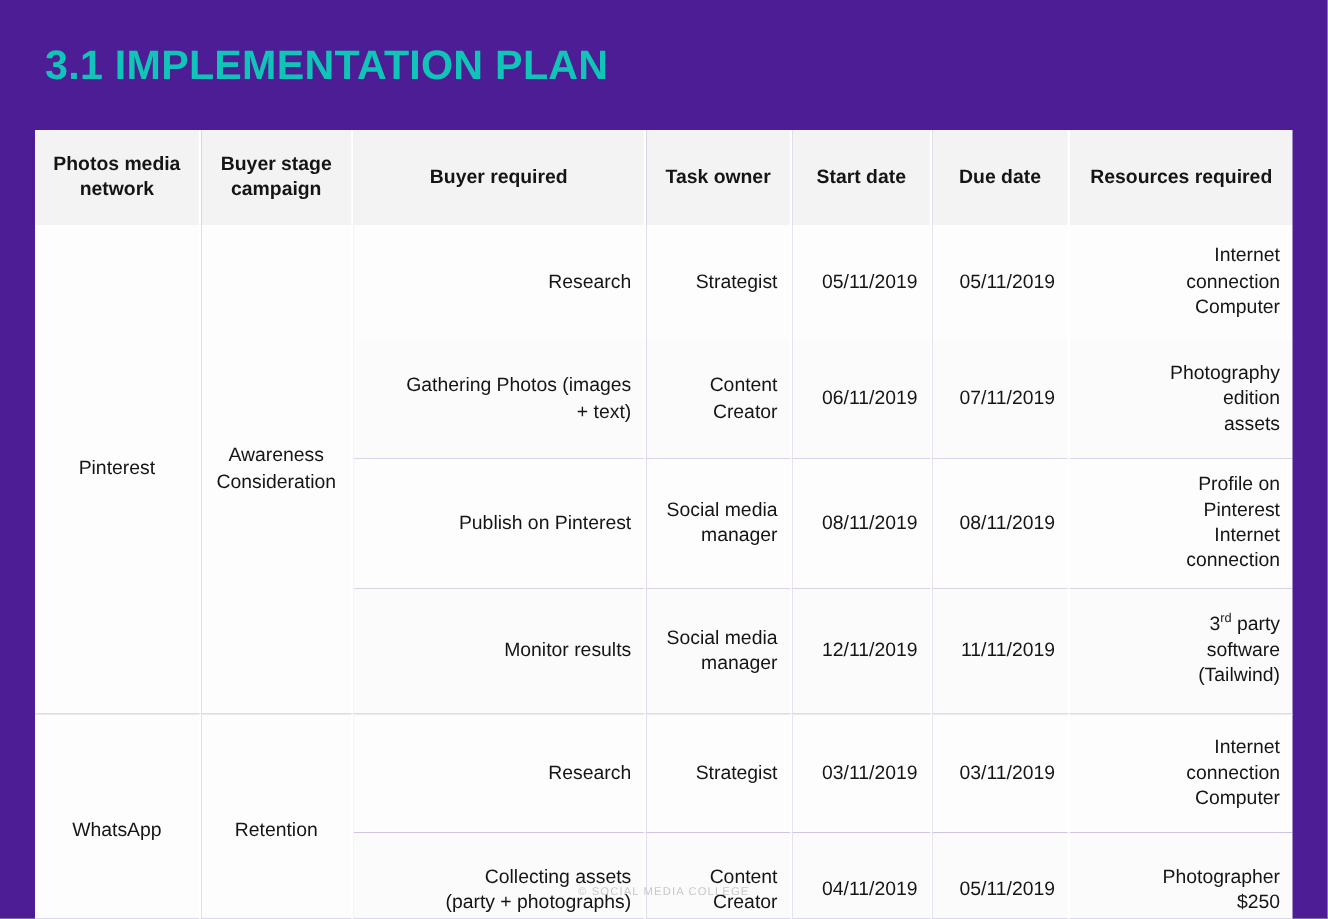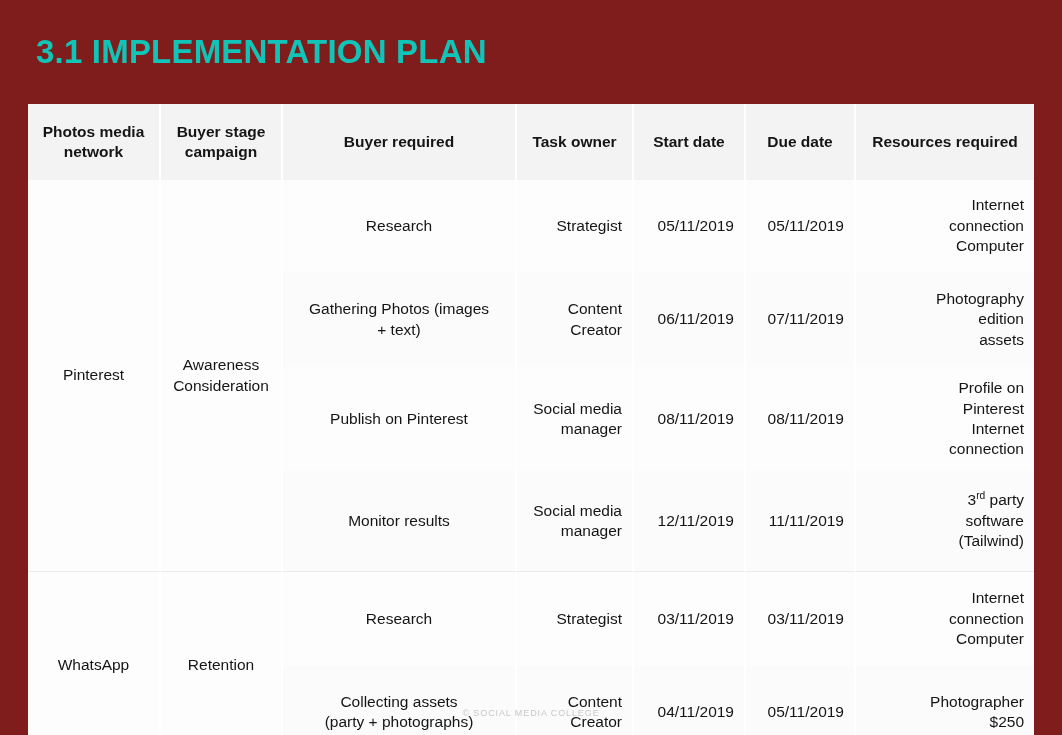--- a/index.html
+++ b/index.html
@@ -13,21 +13,21 @@
     font-family: "Liberation Sans", sans-serif;
     overflow: hidden;
     position: relative;
   }
 
   .slide {
     position: absolute;
     left: 0; top: 0;
     width: 1062px;
     height: 735px;
-    background: #7f1d1d;
+    background: #4c1d95;
   }
 
   .slide-title {
     position: absolute;
     left: 36px;
     top: 33px;
     font-size: 33px;
     font-weight: bold;
     letter-spacing: 0.2px;
     color: #11c4b8;
@@ -94,21 +94,21 @@
   }
 
   td.c-network,
   td.c-stage {
     background: #fdfdfd;
     text-align: center;
     font-size: 15.5px;
   }
 
   td.c-task {
-    text-align: center;
+    text-align: right;
     padding-left: 18px;
   }
 
   td.c-owner,
   td.c-start,
   td.c-due,
   td.c-res {
     text-align: right;
   }
 

